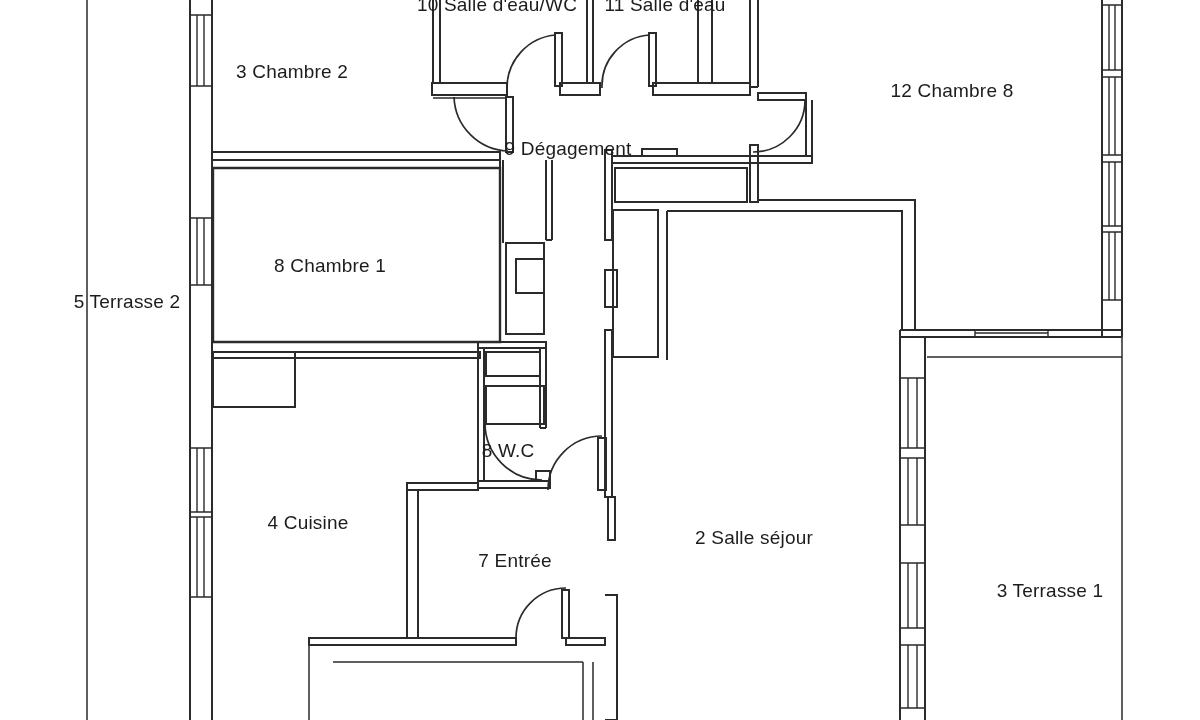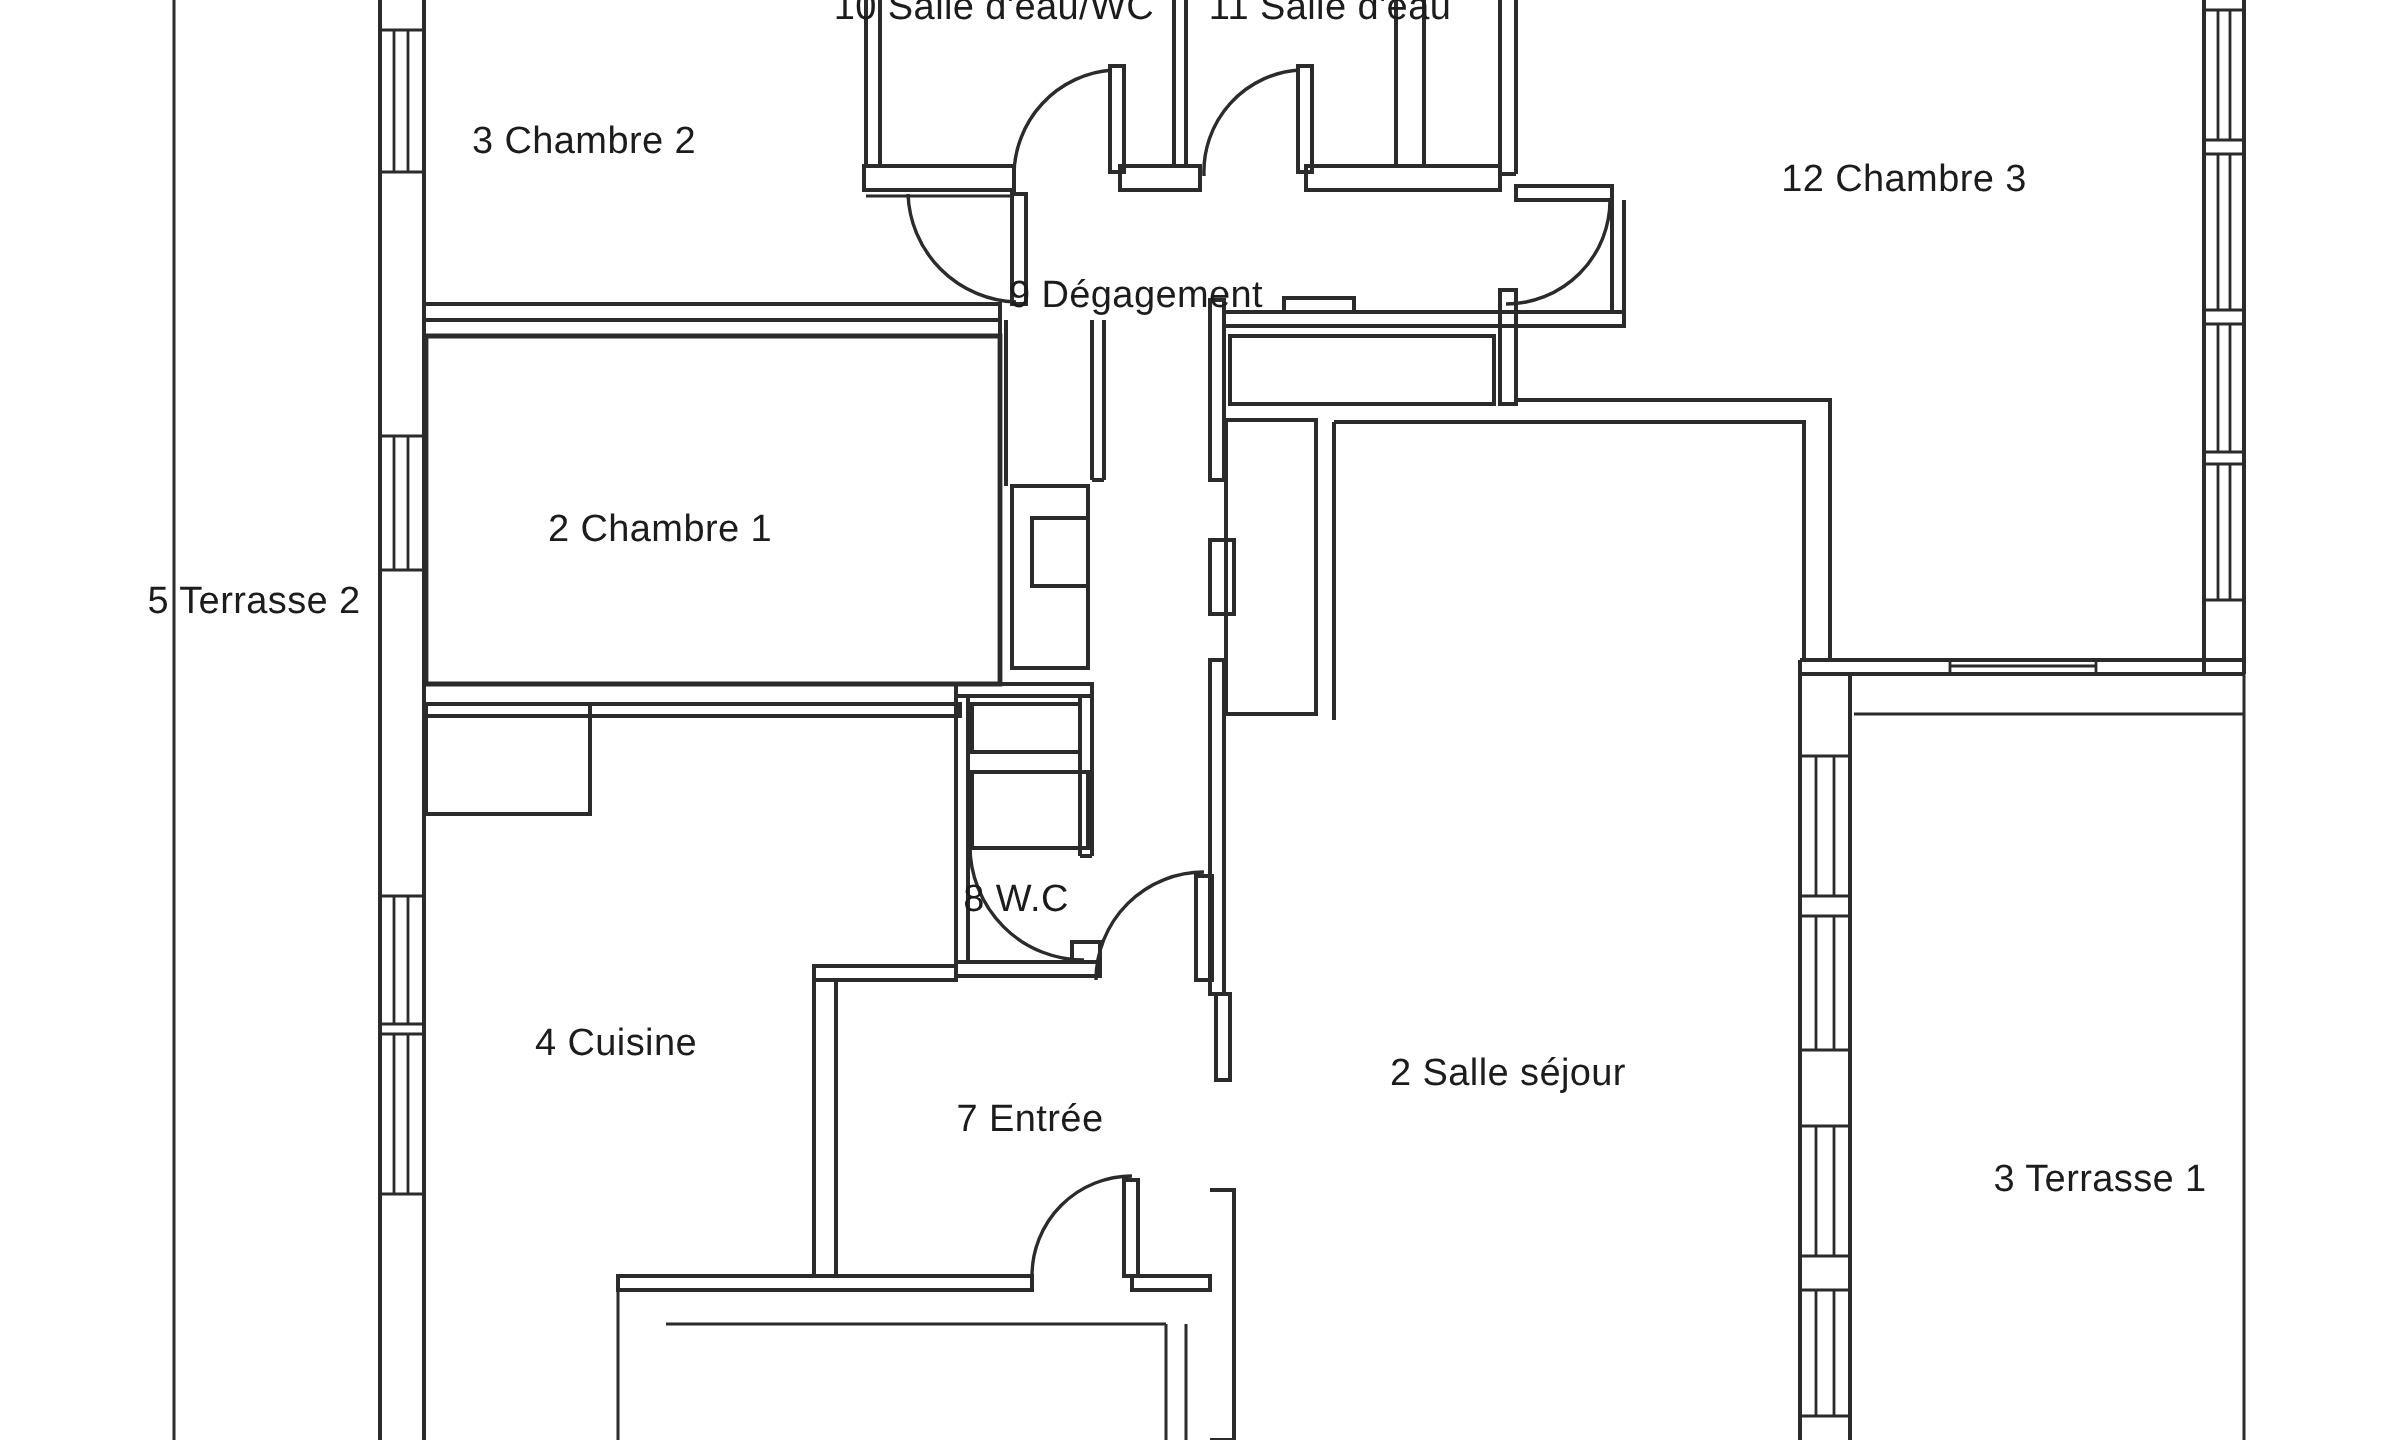--- a/index.html
+++ b/index.html
@@ -141,19 +141,19 @@
       M548 490 A54 54 0 0 1 602 436"></path>
   </svg>
 
   <div class="room-label" style="left:515px;top:561px">7 Entrée</div>
   <div class="room-label" style="left:754px;top:538px">2 Salle séjour</div>
   <div class="room-label" style="left:1050px;top:591px">3 Terrasse 1</div>
   <div class="room-label" style="left:308px;top:523px">4 Cuisine</div>
   <div class="room-label" style="left:127px;top:302px">5 Terrasse 2</div>
   <div class="room-label" style="left:568px;top:149px">9 Dégagement</div>
   <div class="room-label" style="left:508px;top:451px">8 W.C</div>
-  <div class="room-label" style="left:330px;top:266px">2 Chambre 1</div>
+  <div class="room-label" style="left:330px;top:266px">8 Chambre 1</div>
   <div class="room-label" style="left:292px;top:72px">3 Chambre 2</div>
   <div class="room-label" style="left:497px;top:5px">10 Salle d'eau/WC</div>
   <div class="room-label" style="left:665px;top:5px">11 Salle d'eau</div>
-  <div class="room-label" style="left:952px;top:91px">12 Chambre 3</div>
+  <div class="room-label" style="left:952px;top:91px">12 Chambre 8</div>
 
 </div>
 
 </body></html>

